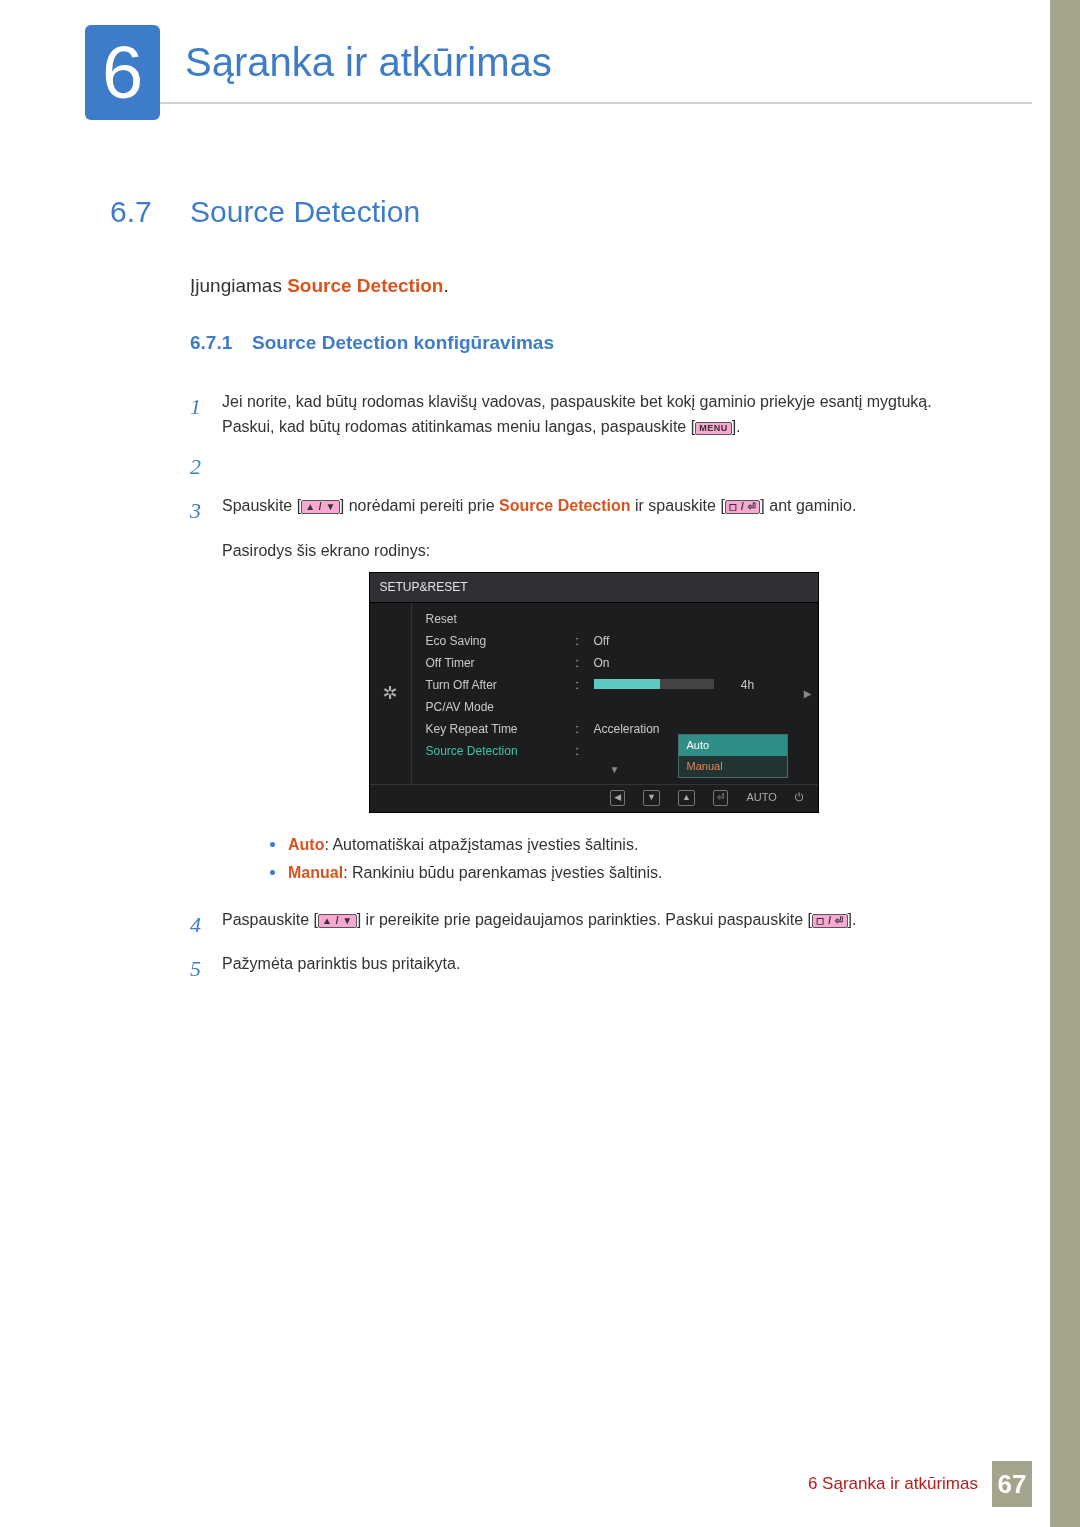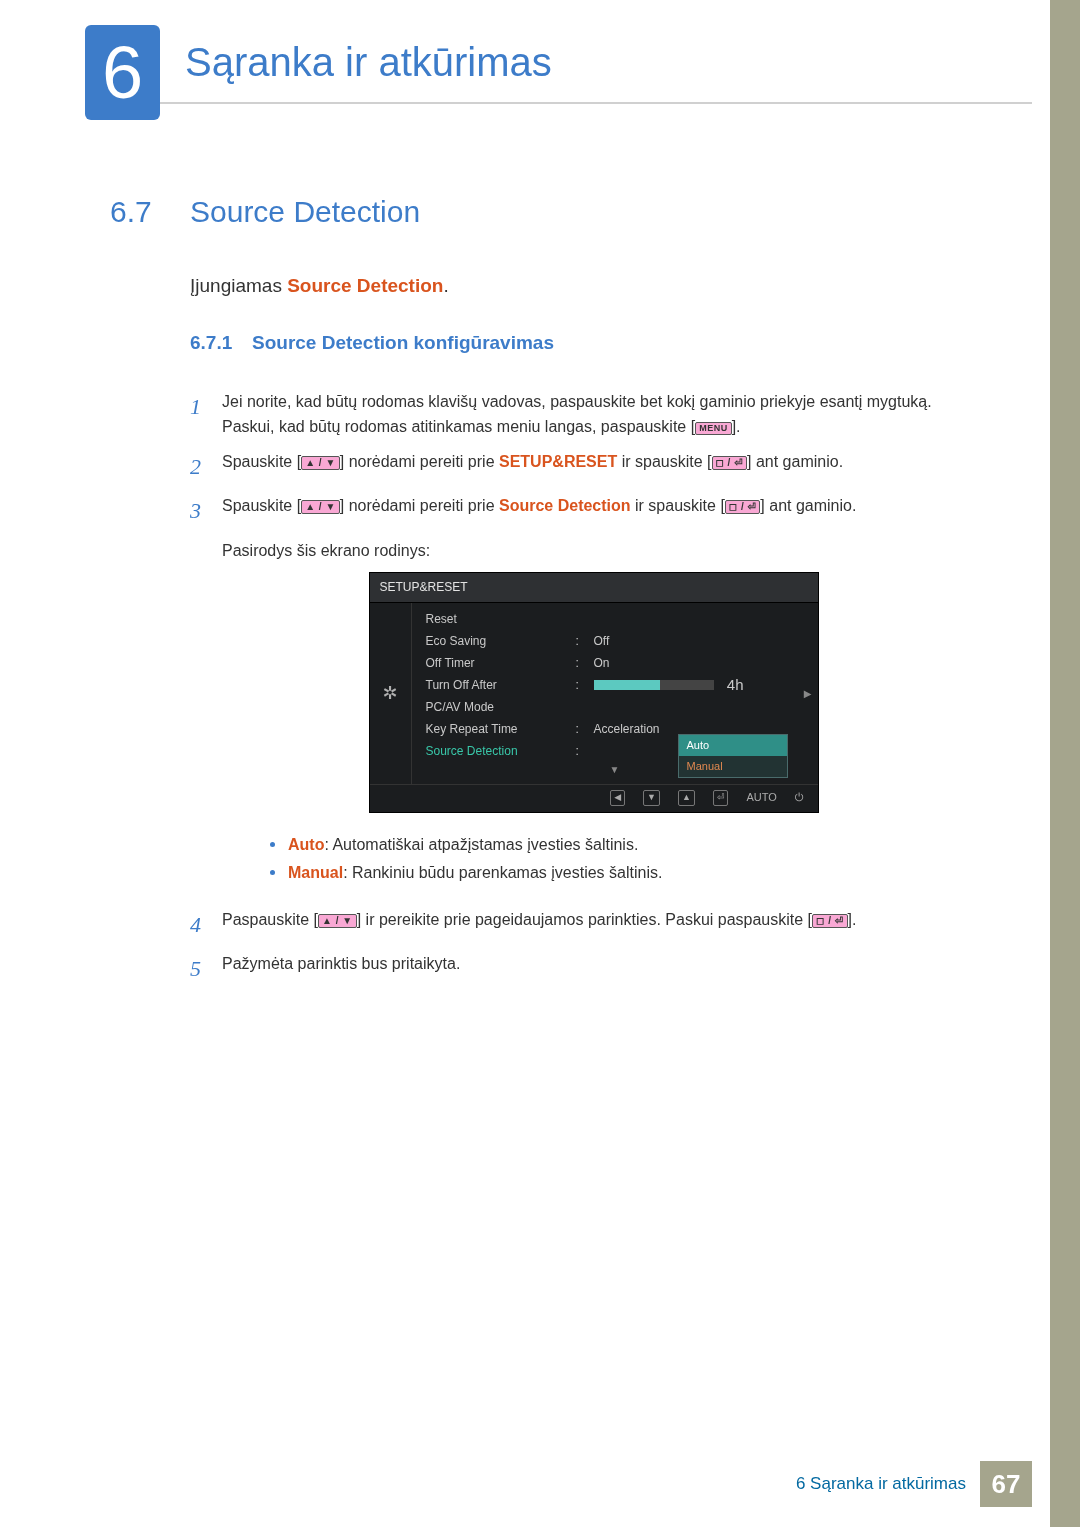--- a/index.html
+++ b/index.html
@@ -140,21 +140,21 @@
     font-size: 18px;
     border-right: 1px solid #333;
   }
   .osd-items { flex: 1; padding: 5px 0; position: relative; }
   .osd-row { display: flex; align-items: center; padding: 3px 10px 3px 14px; height: 22px; }
   .osd-label { width: 150px; }
   .osd-colon { width: 18px; }
   .osd-val { flex: 1; }
   .osd-bar-bg { display:inline-block; width: 120px; height: 10px; background: #444; position: relative; }
   .osd-bar-bg .fill { position:absolute; left:0; top:0; height:100%; width:55%; background:#5cc9c0; }
-  .osd-bar-text { margin-left: 10px; font-size: 15px; }
+  .osd-bar-text { margin-left: 24px; font-size: 12px; }
   .osd-active .osd-label { color: #39c7a9; }
   .osd-dropdown {
     position: absolute;
     right: 30px;
     bottom: 6px;
     width: 110px;
     background: #233;
     border: 1px solid #4a6b6b;
     font-size: 11px;
   }
@@ -200,27 +200,27 @@
     background: #3d7cc9;
     border-radius: 50%;
   }
   .footer {
     position: absolute;
     bottom: 20px;
     right: 48px;
     display: flex;
     align-items: center;
   }
-  .footer-text { color: #0369a1; font-size: 17px; margin-right: 14px; }
+  .footer-text { color: #b91c1c; font-size: 17px; margin-right: 14px; }
   .footer-page {
     background: #a5a58d;
     color: #fff;
     font-size: 26px;
     font-weight: 700;
-    width: 52px;
+    width: 40px;
     height: 46px;
     display: flex;
     align-items: center;
     justify-content: center;
   }
   .after-osd { margin-top: 4px; }
 </style>
 </head>
 <body>
 
@@ -250,23 +250,20 @@
   <ol class="steps">
     <li>
       <span class="step-num">1</span>
       <span class="step-body">
         <span>Jei norite, kad būtų rodomas klavišų vadovas, paspauskite bet kokį gaminio priekyje esantį mygtuką.</span><br>
         <span>Paskui, kad būtų rodomas atitinkamas meniu langas, paspauskite [</span><span class="icon-box icon-menu">MENU</span><span>].</span>
       </span>
     </li>
     <li>
       <span class="step-num">2</span>
-      <span class="step-body">
-        <span>Spauskite [</span><span class="icon-box">▲ / ▼</span><span>] norėdami pereiti prie </span><span class="strong-red">SETUP&amp;RESET</span><span> ir spauskite [</span><span class="icon-box">◻ / ⏎</span><span>] ant gaminio.</span>
-      </span>
     </li>
     <li>
       <span class="step-num">3</span>
       <span class="step-body">
         <span>Spauskite [</span><span class="icon-box">▲ / ▼</span><span>] norėdami pereiti prie </span><span class="strong-red">Source Detection</span><span> ir spauskite [</span><span class="icon-box">◻ / ⏎</span><span>] ant gaminio.</span>
         <div style="margin-top:21px">Pasirodys šis ekrano rodinys:</div>
 
         <div class="osd">
           <div class="osd-title">SETUP&amp;RESET</div>
           <div class="osd-body">

